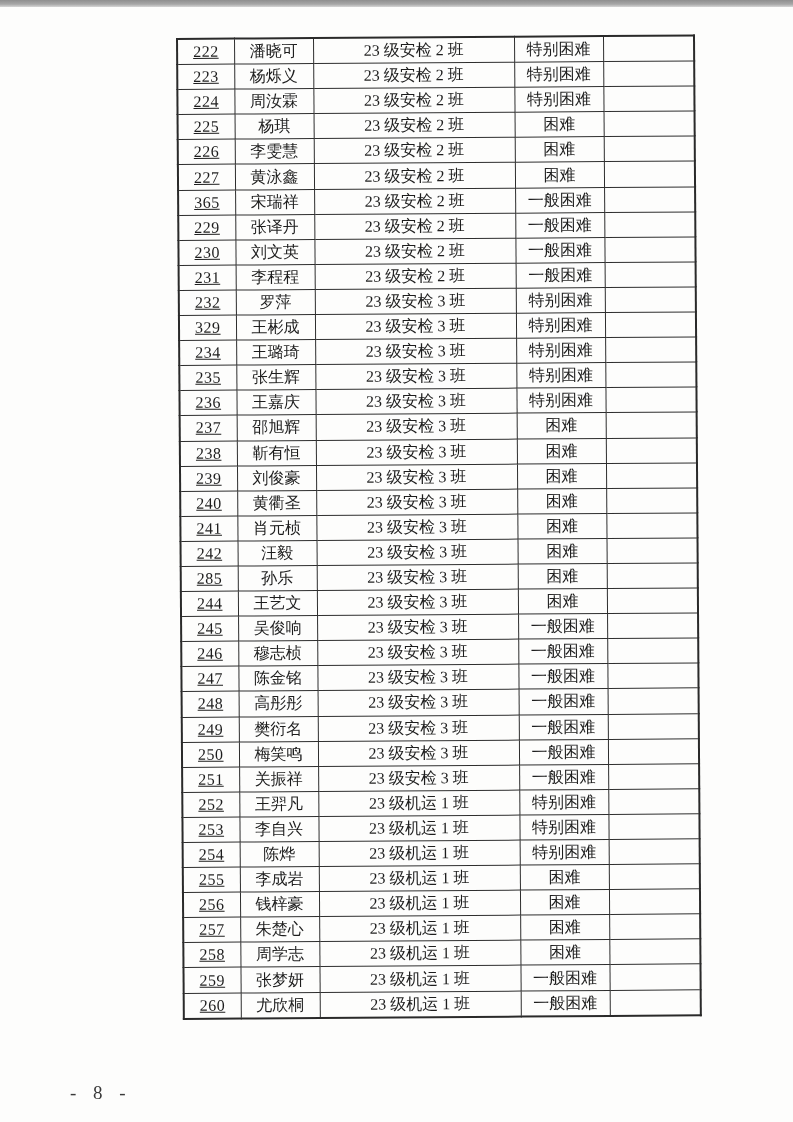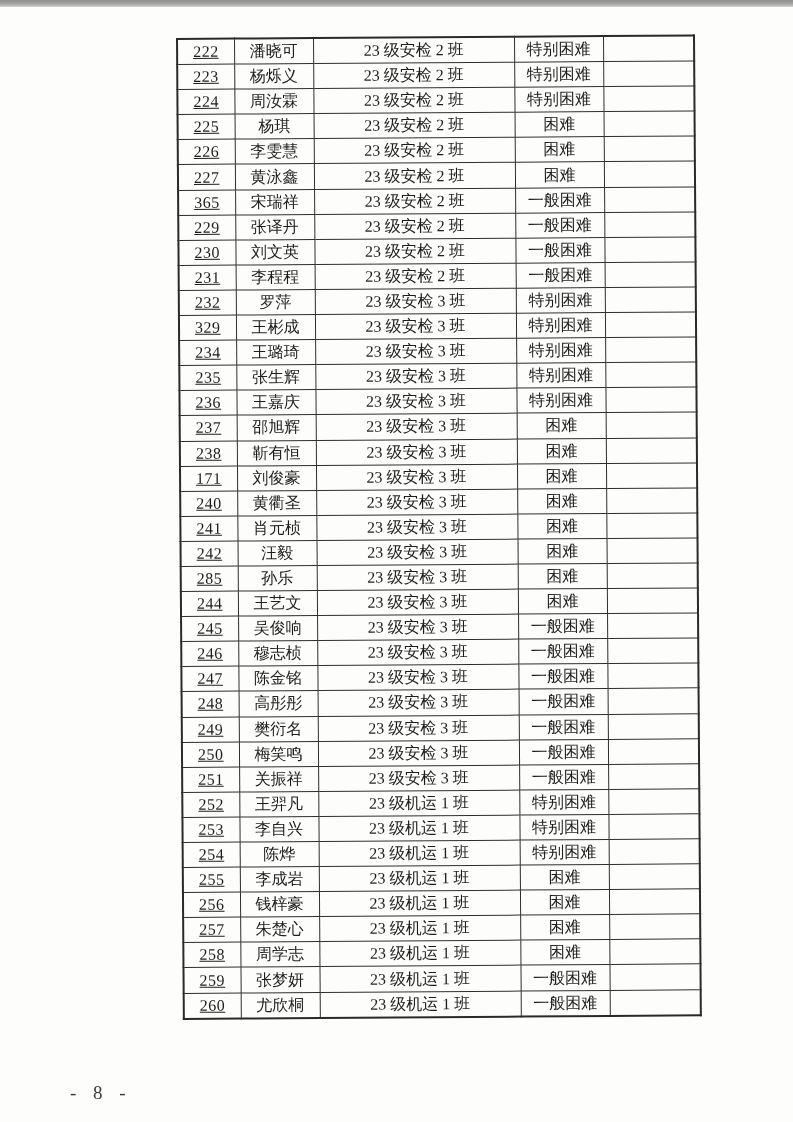--- a/index.html
+++ b/index.html
@@ -192,21 +192,21 @@
             <td class="col-note"></td>
           </tr>
           <tr>
             <td class="col-no">238</td>
             <td class="col-name">靳有恒</td>
             <td class="col-class_name">23 级安检 3 班</td>
             <td class="col-level">困难</td>
             <td class="col-note"></td>
           </tr>
           <tr>
-            <td class="col-no">171</td>
+            <td class="col-no">239</td>
             <td class="col-name">刘俊豪</td>
             <td class="col-class_name">23 级安检 3 班</td>
             <td class="col-level">困难</td>
             <td class="col-note"></td>
           </tr>
           <tr>
             <td class="col-no">240</td>
             <td class="col-name">黄衢圣</td>
             <td class="col-class_name">23 级安检 3 班</td>
             <td class="col-level">困难</td>

